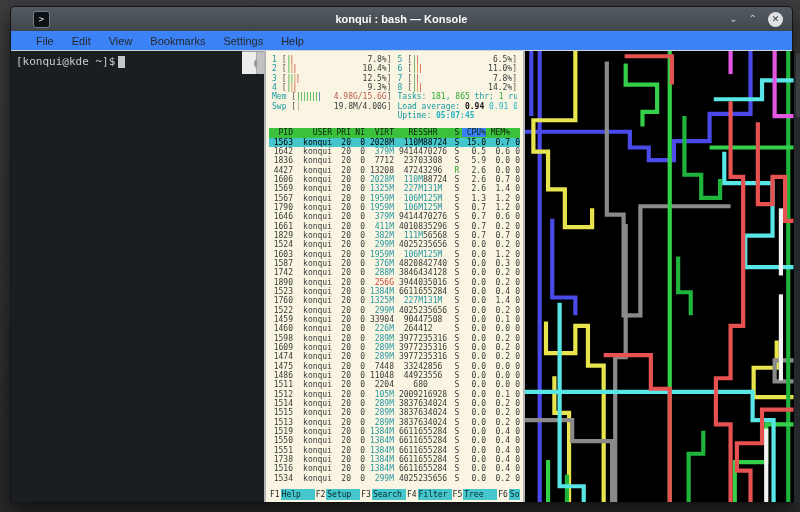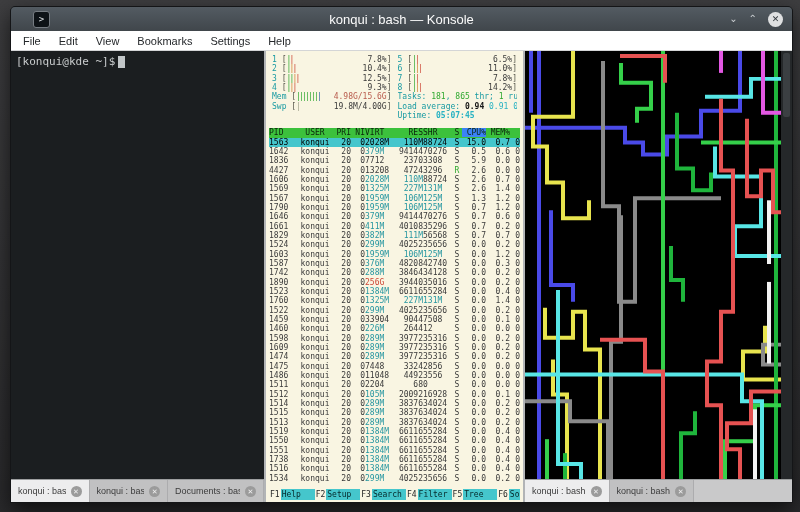--- a/index.html
+++ b/index.html
@@ -3,33 +3,33 @@
 <meta charset="utf-8">
 <style>
   html,body{margin:0;padding:0;}
   body{width:800px;height:512px;background:#303032;font-family:"Liberation Sans",sans-serif;overflow:hidden;}
   .stage{position:relative;width:800px;height:512px;background:linear-gradient(#3e3e40,#2a2a2c);overflow:hidden;}
   .window{position:absolute;left:10px;top:6px;width:781px;height:495px;background:#1b1e20;border-radius:5px 5px 0 0;
           box-shadow:0 8px 22px rgba(0,0,0,.65);display:flex;flex-direction:column;border:1px solid #141517;}
   
   .titlebar{flex:0 0 24px;height:24px;background:linear-gradient(#535b62,#40464b);border-radius:4px 4px 0 0;
             position:relative;display:flex;align-items:center;justify-content:center;}
-  .title{color:#fbfbfb;font-size:13px;}
+  .title{color:#fbfbfb;font-size:11px;font-weight:bold;}
   .app-icon{position:absolute;left:22px;top:4px;width:15px;height:15px;background:#0d1216;border:1px solid #767c82;
             border-radius:3px;color:#dfe3e5;font-size:9px;line-height:14px;text-align:center;
             font-family:"DejaVu Sans Mono",monospace;}
   .win-controls{position:absolute;right:9px;top:0;height:24px;display:flex;align-items:center;gap:11px;}
   .wc{color:#ced2d5;font-size:10px;line-height:10px;}
   .wc.close{width:15px;height:15px;border-radius:50%;background:#dfe0e1;color:#32383d;text-align:center;line-height:15px;font-size:9px;}
   
-  .menubar{flex:0 0 19px;height:19px;background:#ffffff;display:flex;align-items:center;padding-left:3px;border-bottom:1px solid #d4d5d6;}
+  .menubar{flex:0 0 19px;height:19px;background:#3b82f6;display:flex;align-items:center;padding-left:16px;border-bottom:1px solid #d4d5d6;}
   .menu-item{font-size:11px;color:#25282b;padding:0 9px;}
   
   .content{flex:1;display:flex;min-height:0;}
-  .split{display:flex;flex-direction:column;min-width:0;}
+  .split{display:flex;flex-direction:row;min-width:0;}
   .split-left{width:253px;border-right:2px solid #b2b4b6;}
   .split-mid{width:257px;border-right:2px solid #b2b4b6;}
   .split-right{flex:1;}
   
   .term{background:#1b1e20;flex:1;padding:4px 5px;}
   .prompt{font-family:"DejaVu Sans Mono",monospace;font-size:11px;color:#c9cccd;display:flex;align-items:center;white-space:pre;}
   .cursor{display:inline-block;width:7px;height:12px;background:#c2c6c8;margin-left:3px;}
   
   .htop{background:#f9f5e2;flex:1;font-family:"DejaVu Sans Mono",monospace;font-size:8px;color:#3a3a3a;
         padding:4px 3px 0 3px;display:flex;flex-direction:column;overflow:hidden;}
@@ -45,23 +45,23 @@
   .c-memtxt{color:#b85a4c;}
   .sg-label{color:#189aa2}.sg-green{color:#2fa82f}.sg-bold{font-weight:bold;color:#161616}
   .sg-cyan{color:#27b2c3}.sg-cyanb{color:#27b2c3;font-weight:bold}
   .gapline{height:8px;}
   .thead{display:flex;background:#3cc13c;color:#0b240b;height:9.34px;align-items:center;flex:0 0 9.34px;}
   .thead .sort{background:#3b82f6;}
   .prow{display:flex;height:9.34px;align-items:center;flex:0 0 9.34px;}
   .prow.sel{background:#45c6cc;}
   .prow.sel span{color:#000 !important;}
   .cell{overflow:hidden;white-space:pre;}
-  .col0{width:24px;}.col1{width:34px;text-align:center;padding-left:5px}
+  .col0{width:24px;text-align:right}.col1{width:34px;text-align:right;padding-left:5px}
   .col2{width:19px;text-align:right}.col3{width:14px;text-align:right}
-  .col4{width:29px;text-align:left}.col5{width:29px;text-align:right}.col6{width:29px;}
+  .col4{width:29px;text-align:right}.col5{width:29px;text-align:right}.col6{width:29px;}
   .col7{width:10px;text-align:center}.col8{width:24px;text-align:right}.col9{width:24px;text-align:right}
   .col10{width:10px;text-align:right}
   .v-cyan{color:#2596a0}.v-red{color:#cc4433}.v-green{color:#2fa82f}
   .fkeys{display:flex;height:11px;flex:0 0 11px;margin-top:auto;margin-bottom:2px;overflow:hidden;white-space:nowrap;align-items:center;}
   .fk{display:flex;align-items:center;height:11px;}
   .fk .k{color:#242424;padding:0 1px;}
   .fk .lbl{background:#45c6cc;color:#05282a;width:33px;height:11px;line-height:11px;padding-left:1px;overflow:hidden;}
   
   .pipes-wrap{flex:1;display:flex;min-height:0;background:#000;}
   svg.pipes{flex:1;height:100%;display:block;}

